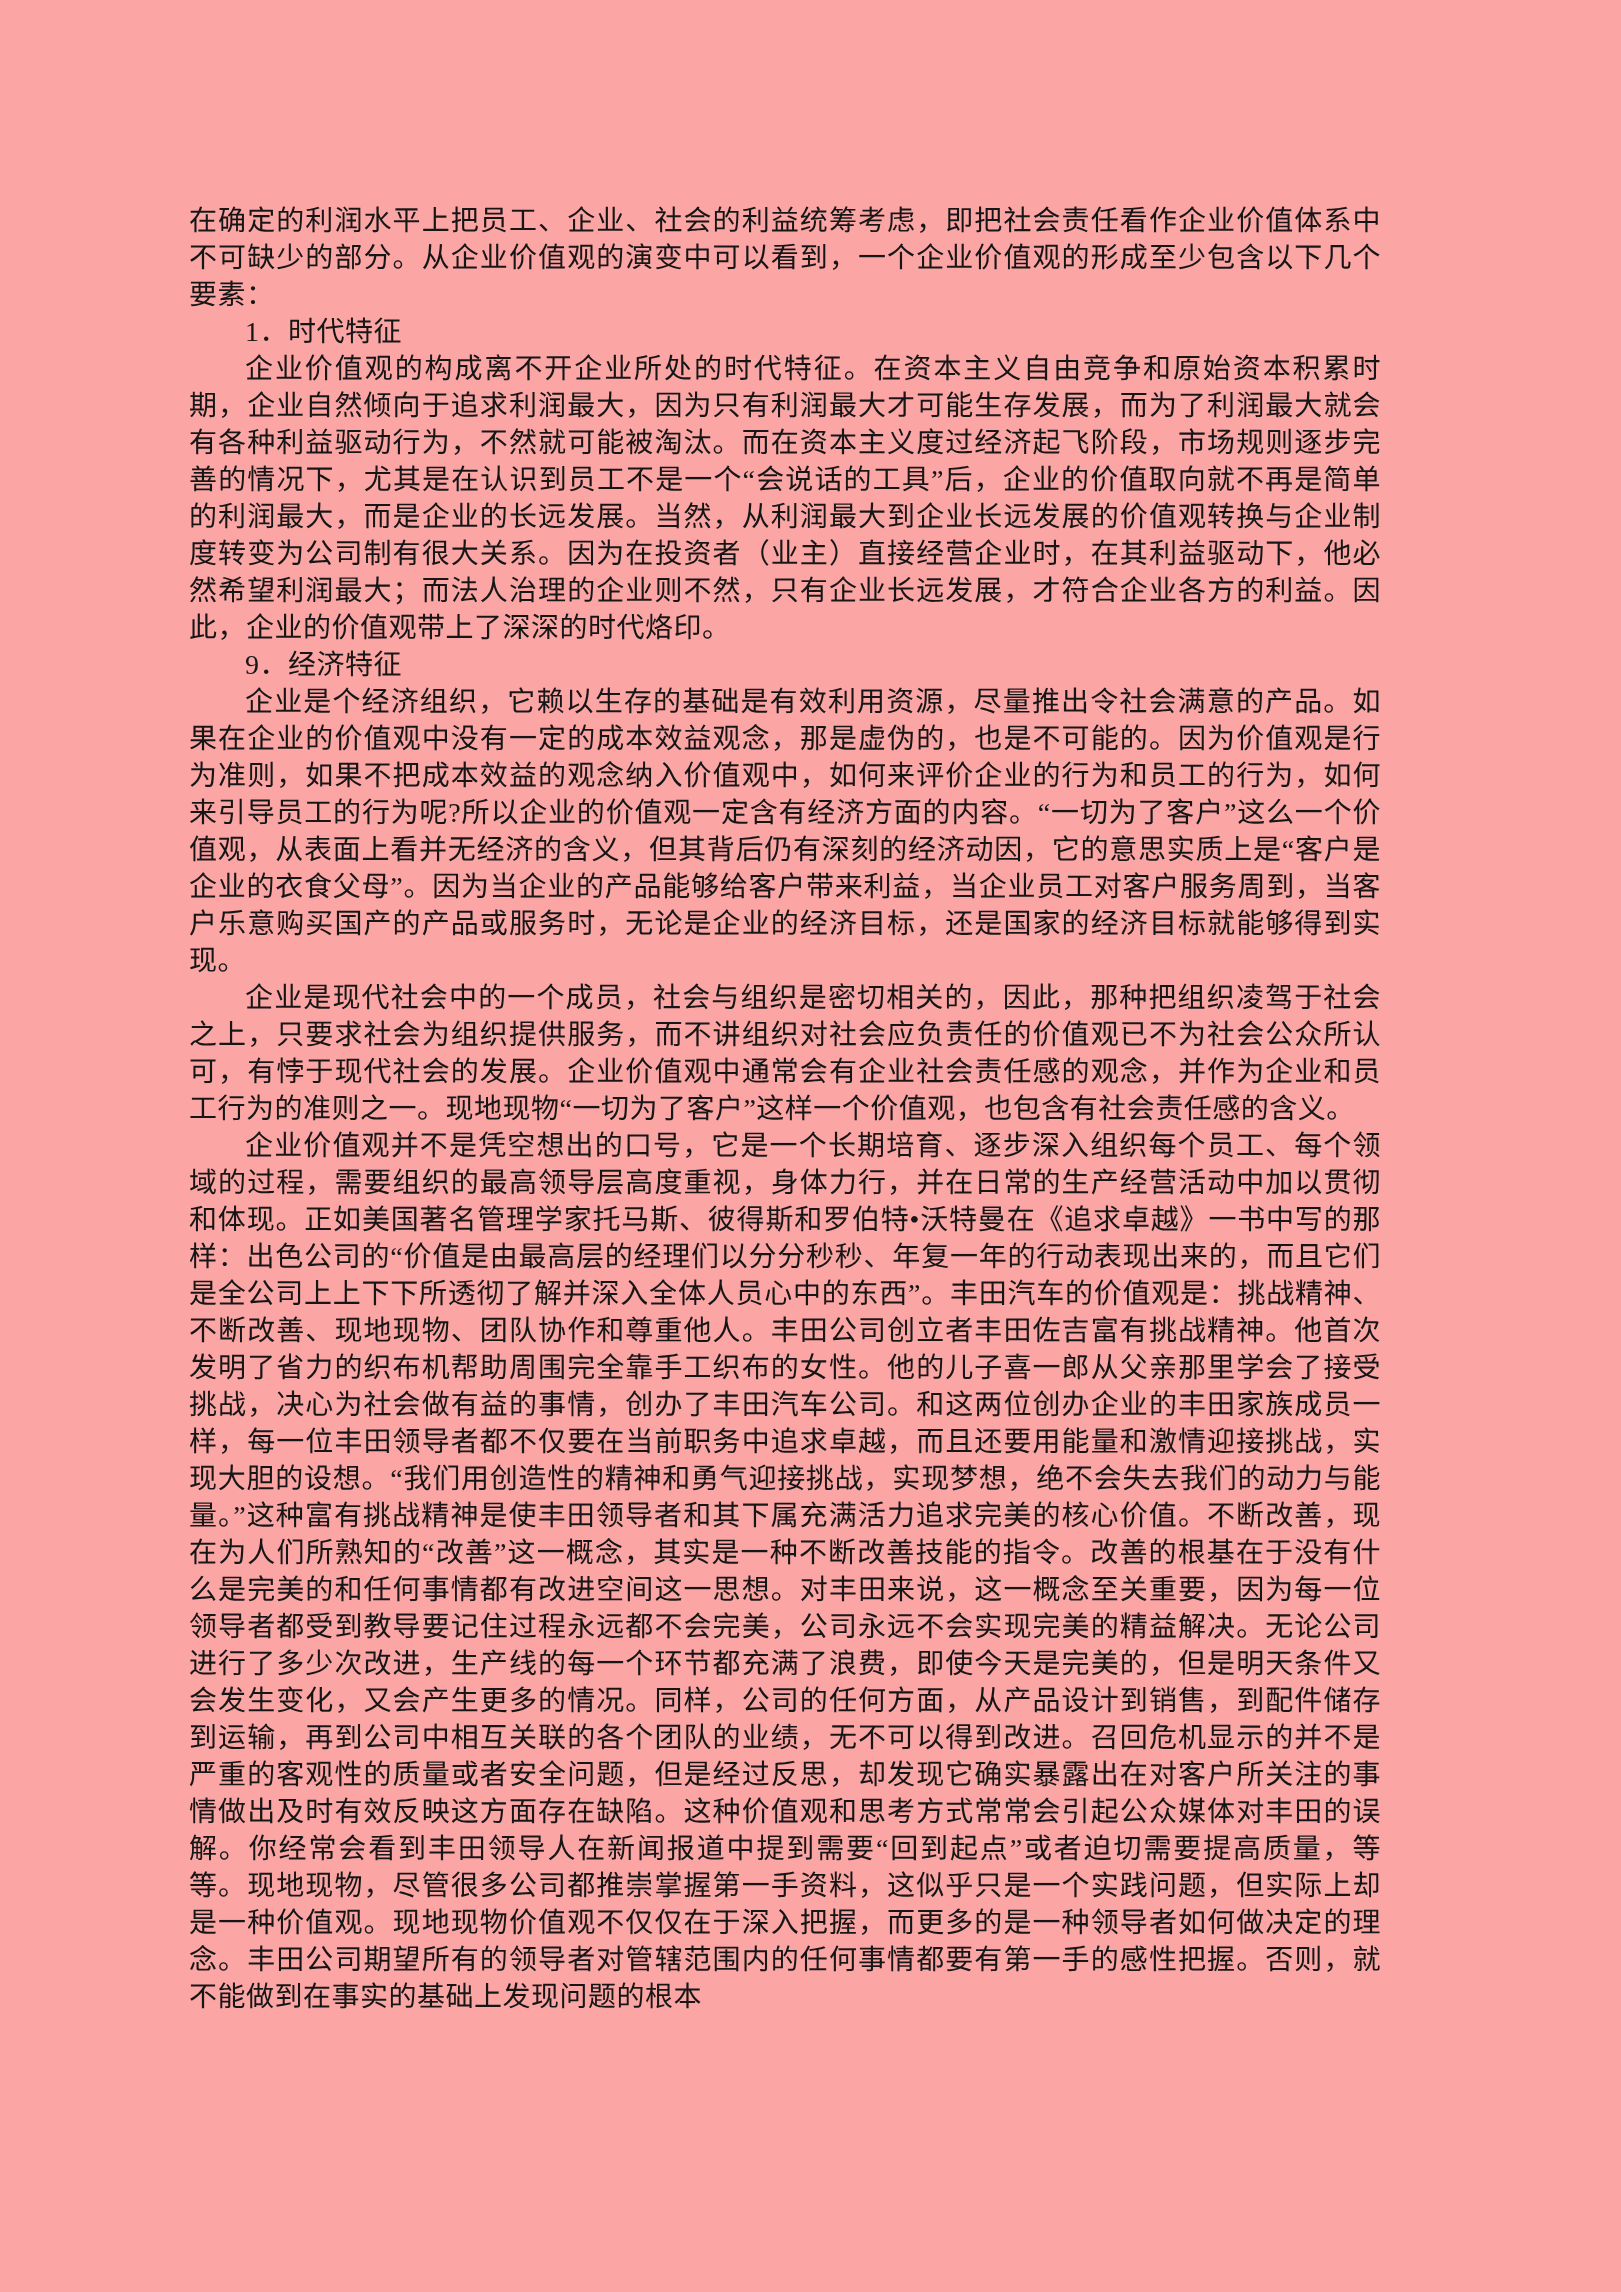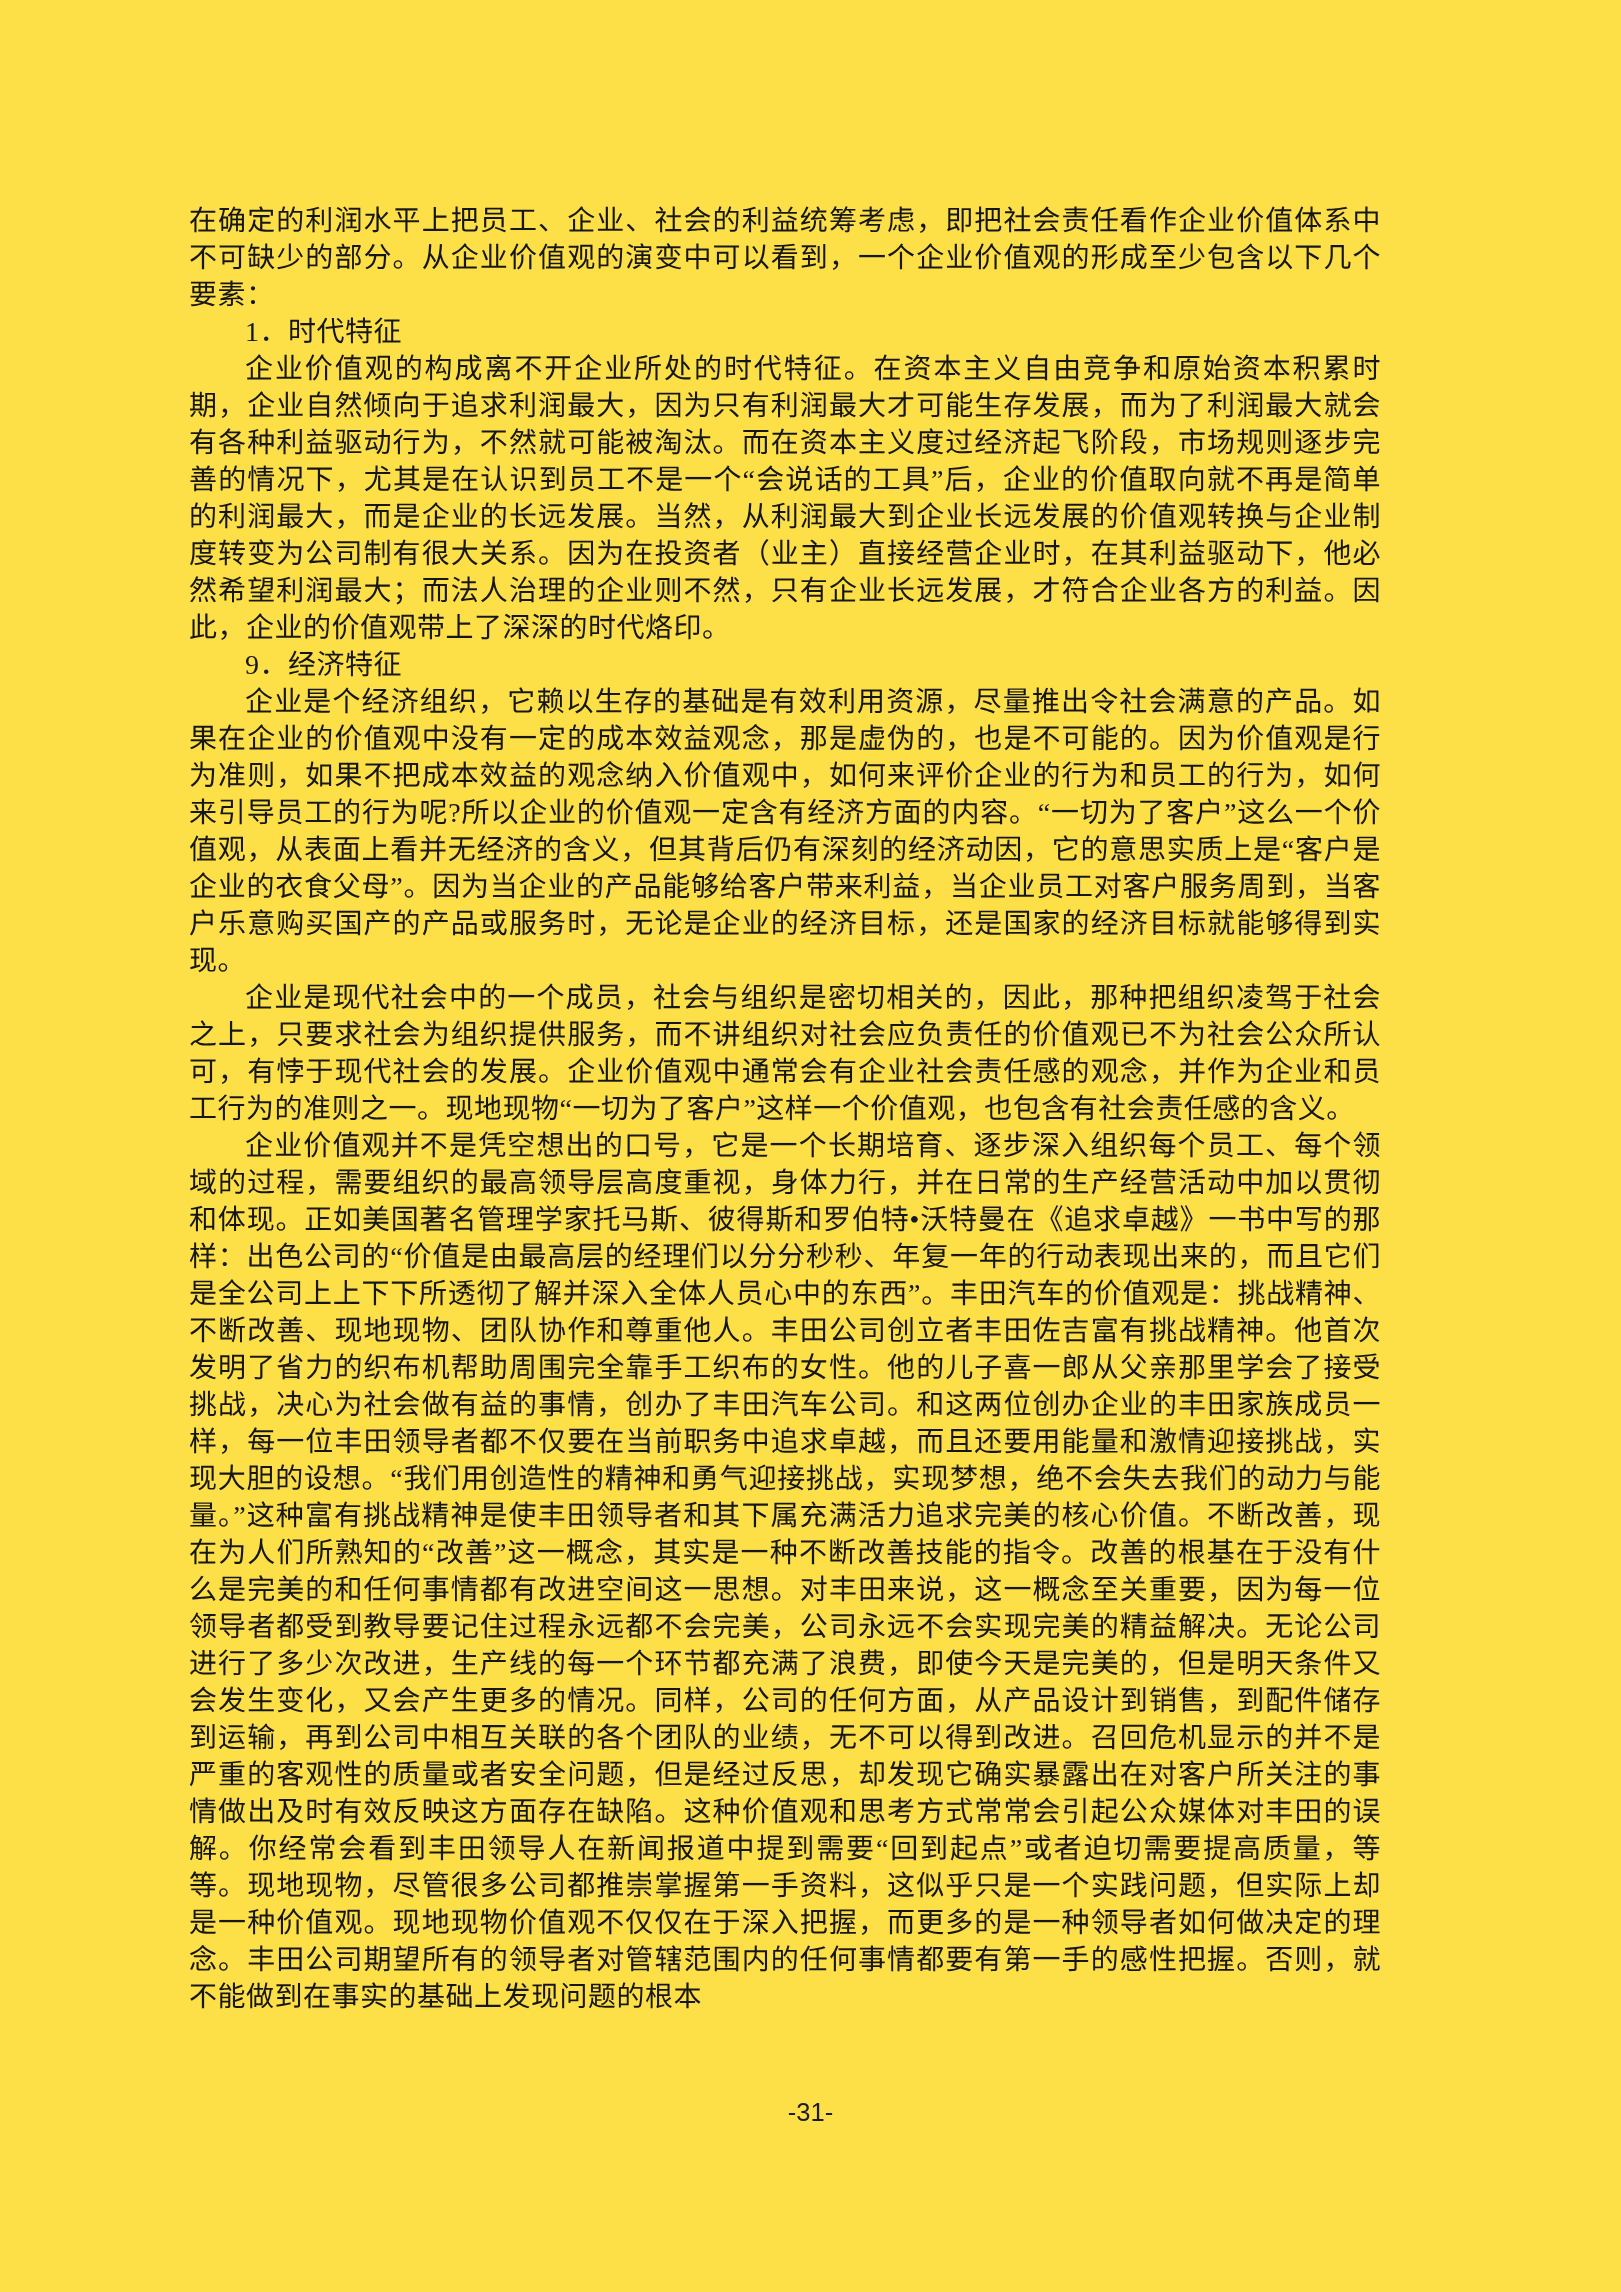--- a/index.html
+++ b/index.html
@@ -5,21 +5,21 @@
   html, body {
     margin: 0;
     padding: 0;
     background: #e9e9e9;
   }
   .page {
     position: relative;
     width: 1621px;
     height: 2293px;
     margin: 0 auto;
-    background: #fde047;
+    background: #fca5a5;
     overflow: hidden;
     font-family: "Liberation Serif", "DejaVu Serif", serif;
   }
   .text-block {
     position: absolute;
     left: 189px;
     top: 202px;
     width: 1192px;
     color: #161616;
     font-size: 28px;
@@ -52,15 +52,14 @@
 <div class="page">
   <div class="text-block">
       <p class="para no-indent">在确定的利润水平上把员工、企业、社会的利益统筹考虑，即把社会责任看作企业价值体系中不可缺少的部分。从企业价值观的演变中可以看到，一个企业价值观的形成至少包含以下几个要素：</p>
       <p class="para">1．时代特征</p>
       <p class="para">企业价值观的构成离不开企业所处的时代特征。在资本主义自由竞争和原始资本积累时期，企业自然倾向于追求利润最大，因为只有利润最大才可能生存发展，而为了利润最大就会有各种利益驱动行为，不然就可能被淘汰。而在资本主义度过经济起飞阶段，市场规则逐步完善的情况下，尤其是在认识到员工不是一个“会说话的工具”后，企业的价值取向就不再是简单的利润最大，而是企业的长远发展。当然，从利润最大到企业长远发展的价值观转换与企业制度转变为公司制有很大关系。因为在投资者（业主）直接经营企业时，在其利益驱动下，他必然希望利润最大；而法人治理的企业则不然，只有企业长远发展，才符合企业各方的利益。因此，企业的价值观带上了深深的时代烙印。</p>
       <p class="para">9．经济特征</p>
       <p class="para">企业是个经济组织，它赖以生存的基础是有效利用资源，尽量推出令社会满意的产品。如果在企业的价值观中没有一定的成本效益观念，那是虚伪的，也是不可能的。因为价值观是行为准则，如果不把成本效益的观念纳入价值观中，如何来评价企业的行为和员工的行为，如何来引导员工的行为呢?所以企业的价值观一定含有经济方面的内容。“一切为了客户”这么一个价值观，从表面上看并无经济的含义，但其背后仍有深刻的经济动因，它的意思实质上是“客户是企业的衣食父母”。因为当企业的产品能够给客户带来利益，当企业员工对客户服务周到，当客户乐意购买国产的产品或服务时，无论是企业的经济目标，还是国家的经济目标就能够得到实现。</p>
       <p class="para">企业是现代社会中的一个成员，社会与组织是密切相关的，因此，那种把组织凌驾于社会之上，只要求社会为组织提供服务，而不讲组织对社会应负责任的价值观已不为社会公众所认可，有悖于现代社会的发展。企业价值观中通常会有企业社会责任感的观念，并作为企业和员工行为的准则之一。现地现物“一切为了客户”这样一个价值观，也包含有社会责任感的含义。</p>
       <p class="para">企业价值观并不是凭空想出的口号，它是一个长期培育、逐步深入组织每个员工、每个领域的过程，需要组织的最高领导层高度重视，身体力行，并在日常的生产经营活动中加以贯彻和体现。正如美国著名管理学家托马斯、彼得斯和罗伯特•沃特曼在《追求卓越》一书中写的那样：出色公司的“价值是由最高层的经理们以分分秒秒、年复一年的行动表现出来的，而且它们是全公司上上下下所透彻了解并深入全体人员心中的东西”。丰田汽车的价值观是：挑战精神、不断改善、现地现物、团队协作和尊重他人。丰田公司创立者丰田佐吉富有挑战精神。他首次发明了省力的织布机帮助周围完全靠手工织布的女性。他的儿子喜一郎从父亲那里学会了接受挑战，决心为社会做有益的事情，创办了丰田汽车公司。和这两位创办企业的丰田家族成员一样，每一位丰田领导者都不仅要在当前职务中追求卓越，而且还要用能量和激情迎接挑战，实现大胆的设想。“我们用创造性的精神和勇气迎接挑战，实现梦想，绝不会失去我们的动力与能量。”这种富有挑战精神是使丰田领导者和其下属充满活力追求完美的核心价值。不断改善，现在为人们所熟知的“改善”这一概念，其实是一种不断改善技能的指令。改善的根基在于没有什么是完美的和任何事情都有改进空间这一思想。对丰田来说，这一概念至关重要，因为每一位领导者都受到教导要记住过程永远都不会完美，公司永远不会实现完美的精益解决。无论公司进行了多少次改进，生产线的每一个环节都充满了浪费，即使今天是完美的，但是明天条件又会发生变化，又会产生更多的情况。同样，公司的任何方面，从产品设计到销售，到配件储存到运输，再到公司中相互关联的各个团队的业绩，无不可以得到改进。召回危机显示的并不是严重的客观性的质量或者安全问题，但是经过反思，却发现它确实暴露出在对客户所关注的事情做出及时有效反映这方面存在缺陷。这种价值观和思考方式常常会引起公众媒体对丰田的误解。你经常会看到丰田领导人在新闻报道中提到需要“回到起点”或者迫切需要提高质量，等等。现地现物，尽管很多公司都推崇掌握第一手资料，这似乎只是一个实践问题，但实际上却是一种价值观。现地现物价值观不仅仅在于深入把握，而更多的是一种领导者如何做决定的理念。丰田公司期望所有的领导者对管辖范围内的任何事情都要有第一手的感性把握。否则，就不能做到在事实的基础上发现问题的根本</p>
     </div>
-  <div class="footer">-31-</div>
 </div>
 
 
 </body></html>

